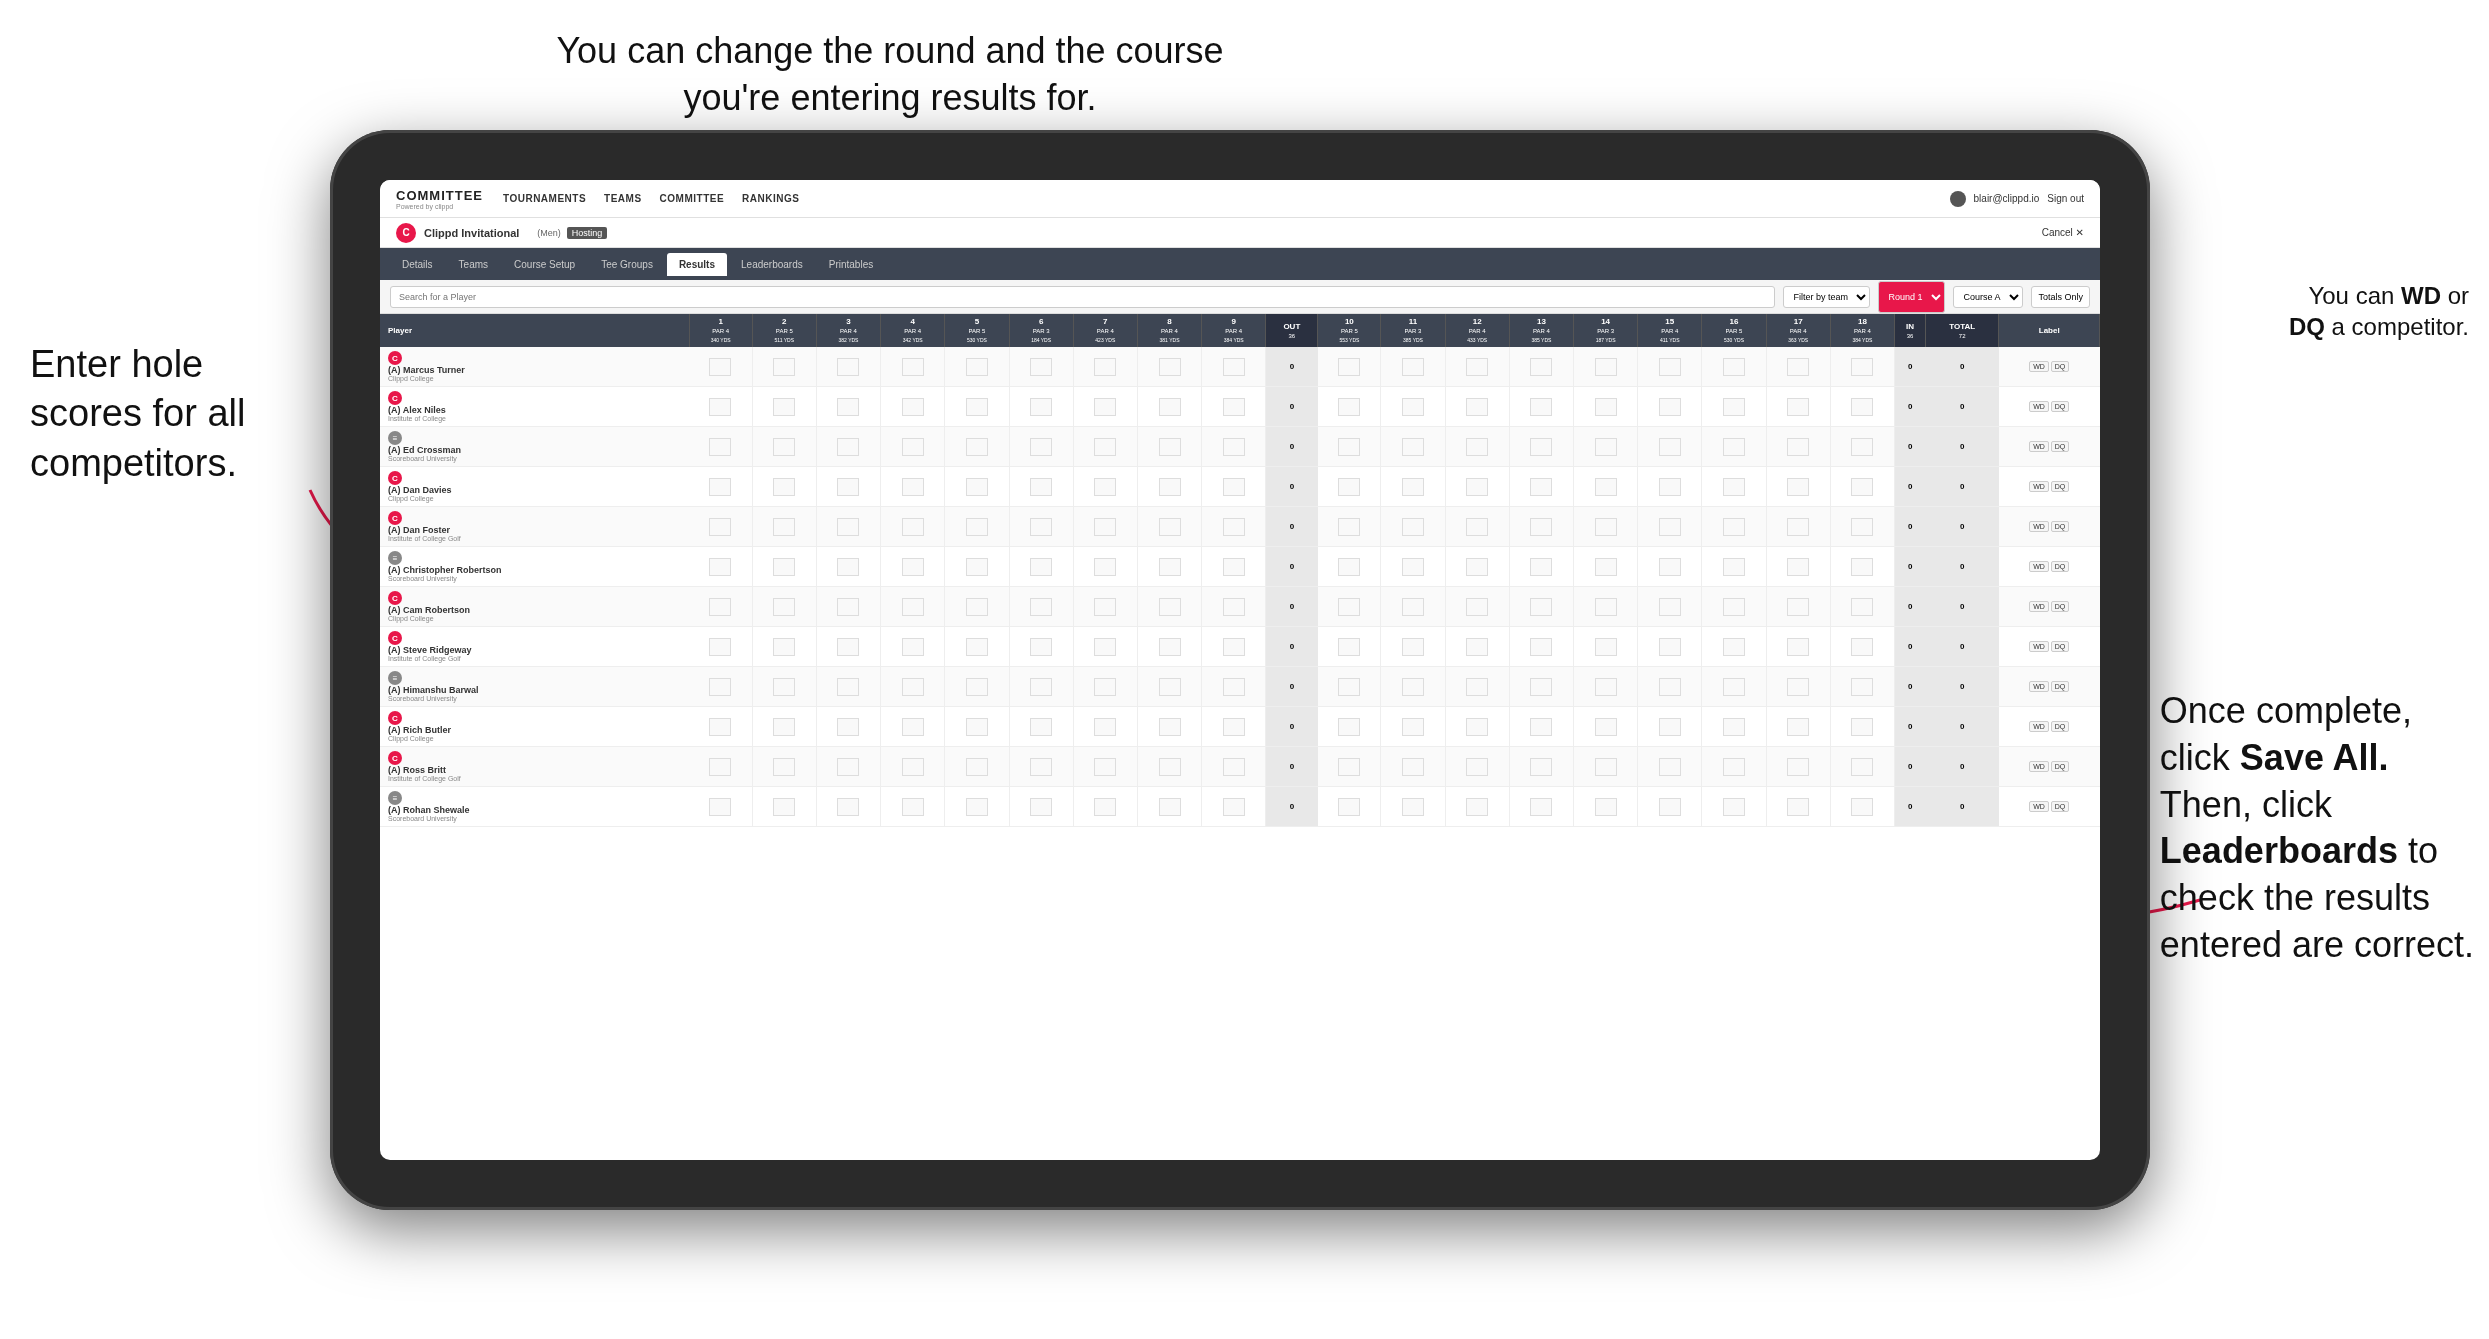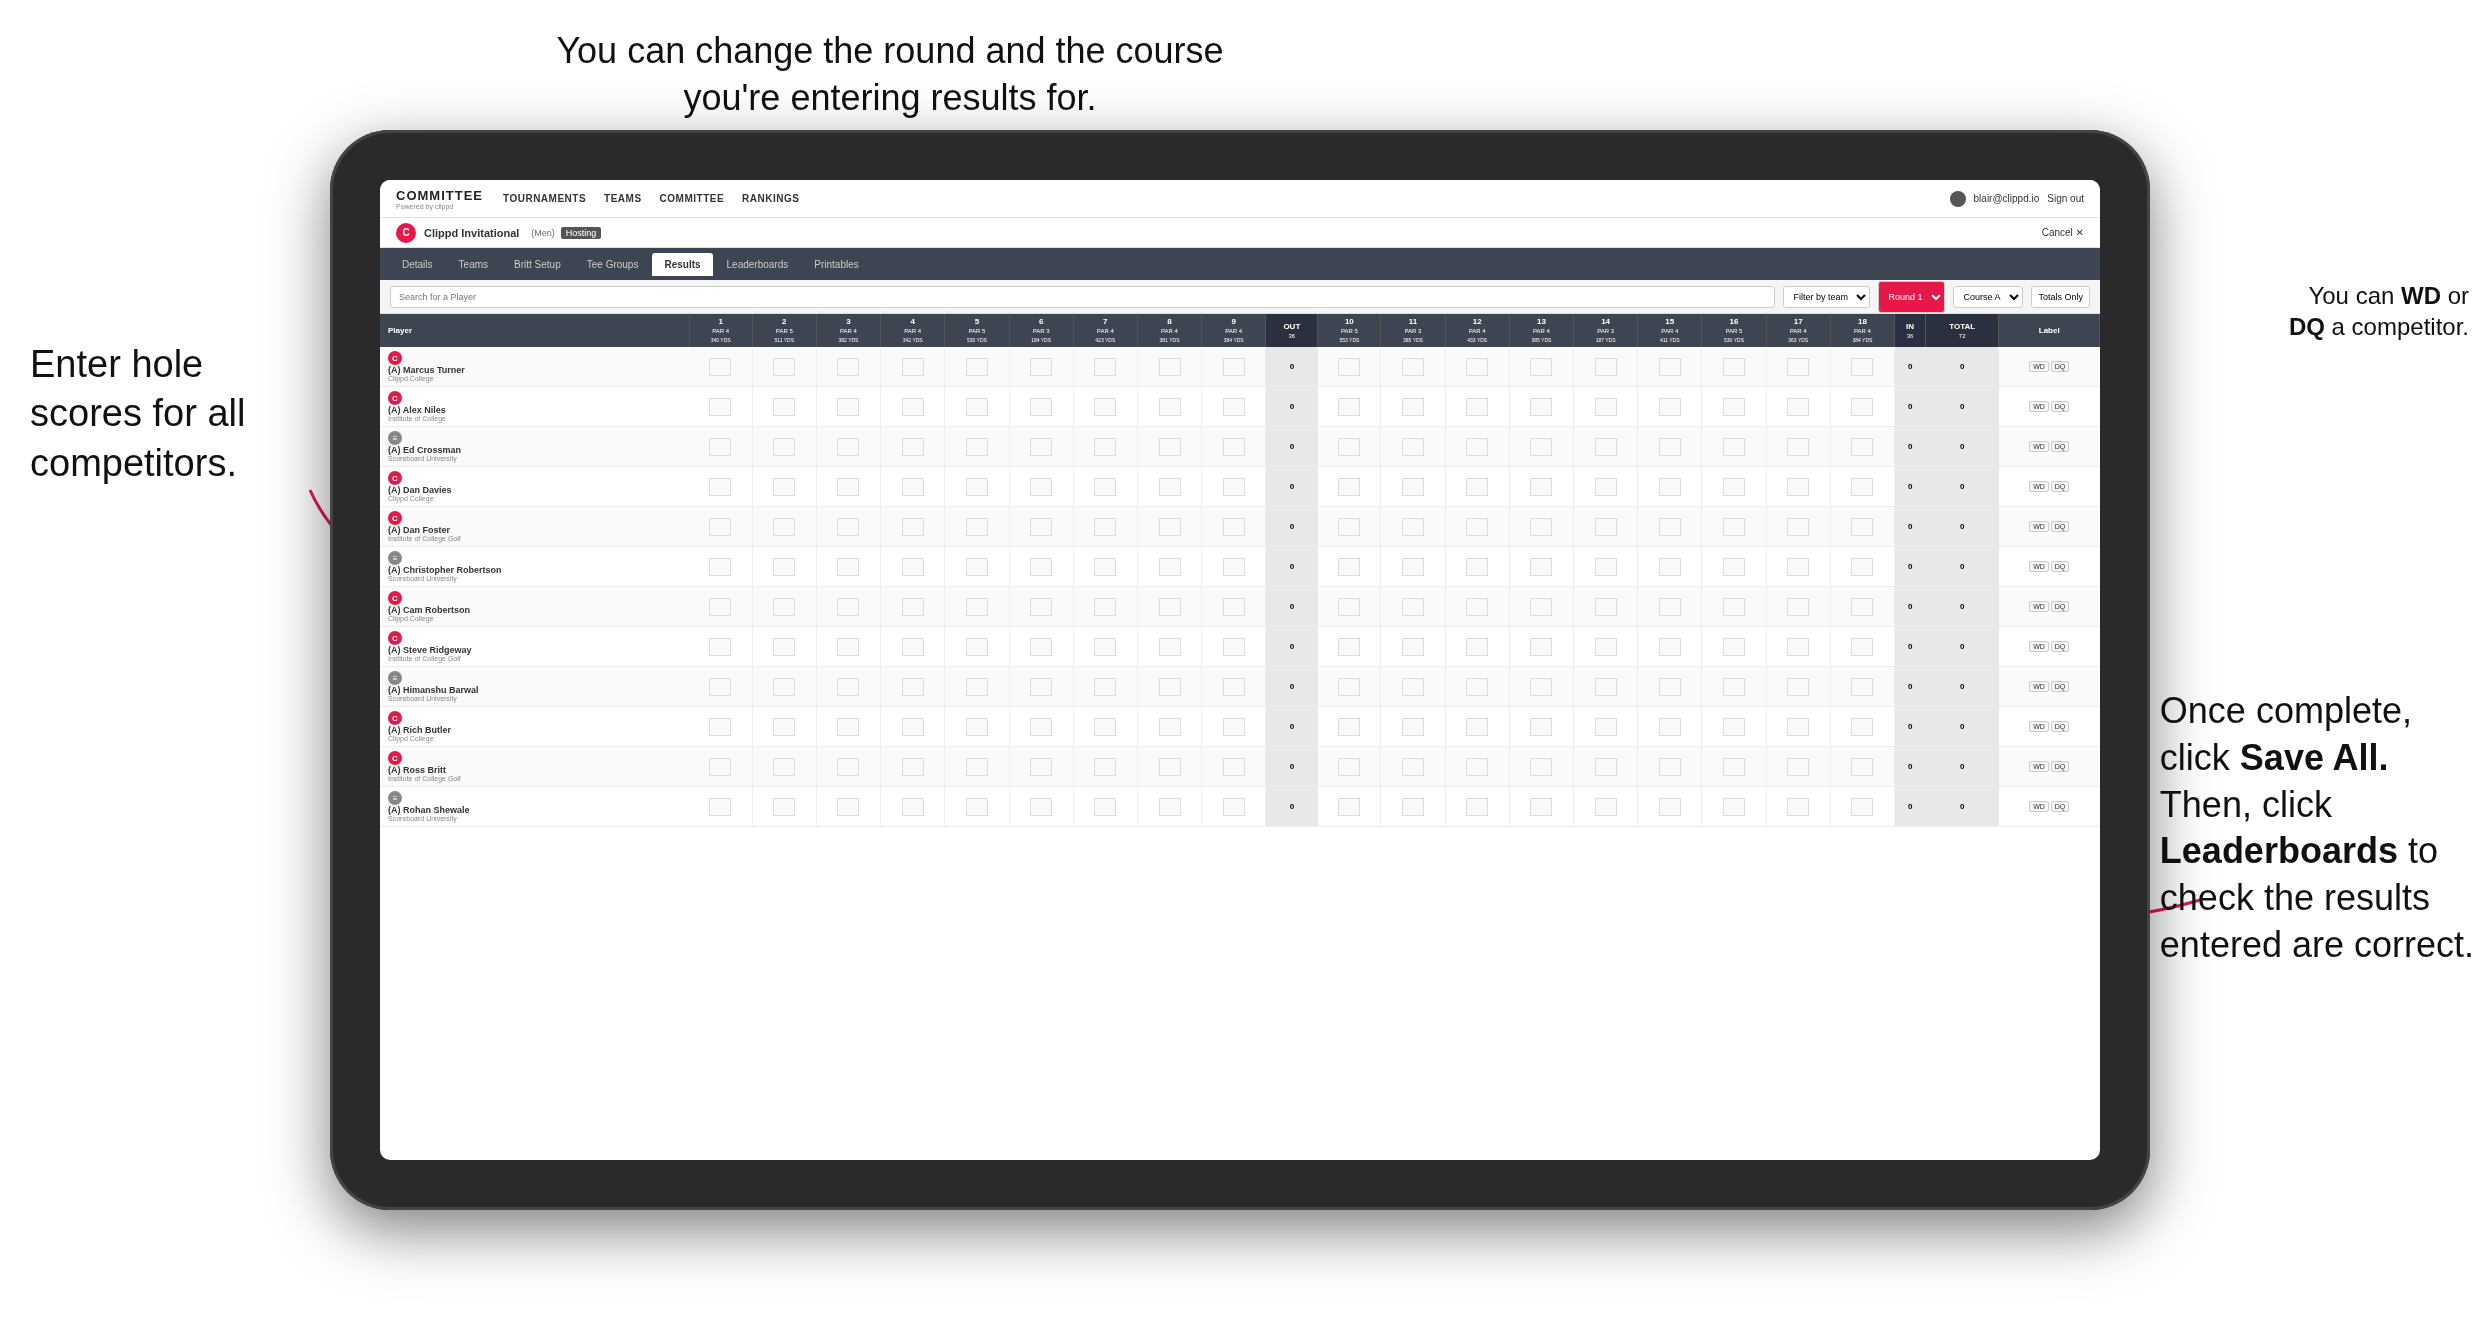--- a/index.html
+++ b/index.html
@@ -117,21 +117,21 @@
       justify-content: center;
       color: white;
       font-size: 10px;
       font-weight: 900;
       margin-right: 8px;
     }
     .tournament-name {
       font-size: 11px;
       font-weight: 700;
       color: #333;
-      margin-right: 12px;
+      margin-right: 18px;
     }
     .tournament-badge {
       font-size: 9px;
       color: #666;
       margin-right: 6px;
     }
     .hosting-badge {
       font-size: 9px;
       background: #555;
       color: #fff;
@@ -444,21 +444,21 @@
       <div class="tournament-logo">C</div>
       <span class="tournament-name">Clippd Invitational</span>
       <span class="tournament-badge">(Men)</span>
       <span class="hosting-badge">Hosting</span>
       <span class="cancel-btn">Cancel ✕</span>
     </div>
 
     <div class="tabs-bar">
       <div class="tab-item">Details</div>
       <div class="tab-item">Teams</div>
-      <div class="tab-item">Britt Setup</div>
+      <div class="tab-item">Course Setup</div>
       <div class="tab-item">Tee Groups</div>
       <div class="tab-item active">Results</div>
       <div class="tab-item">Leaderboards</div>
       <div class="tab-item">Printables</div>
     </div>
 
     <div class="filter-bar">
       <input class="search-input" type="text" placeholder="Search for a Player" style="">
       <select class="filter-select">
         <option>Filter by team</option>

